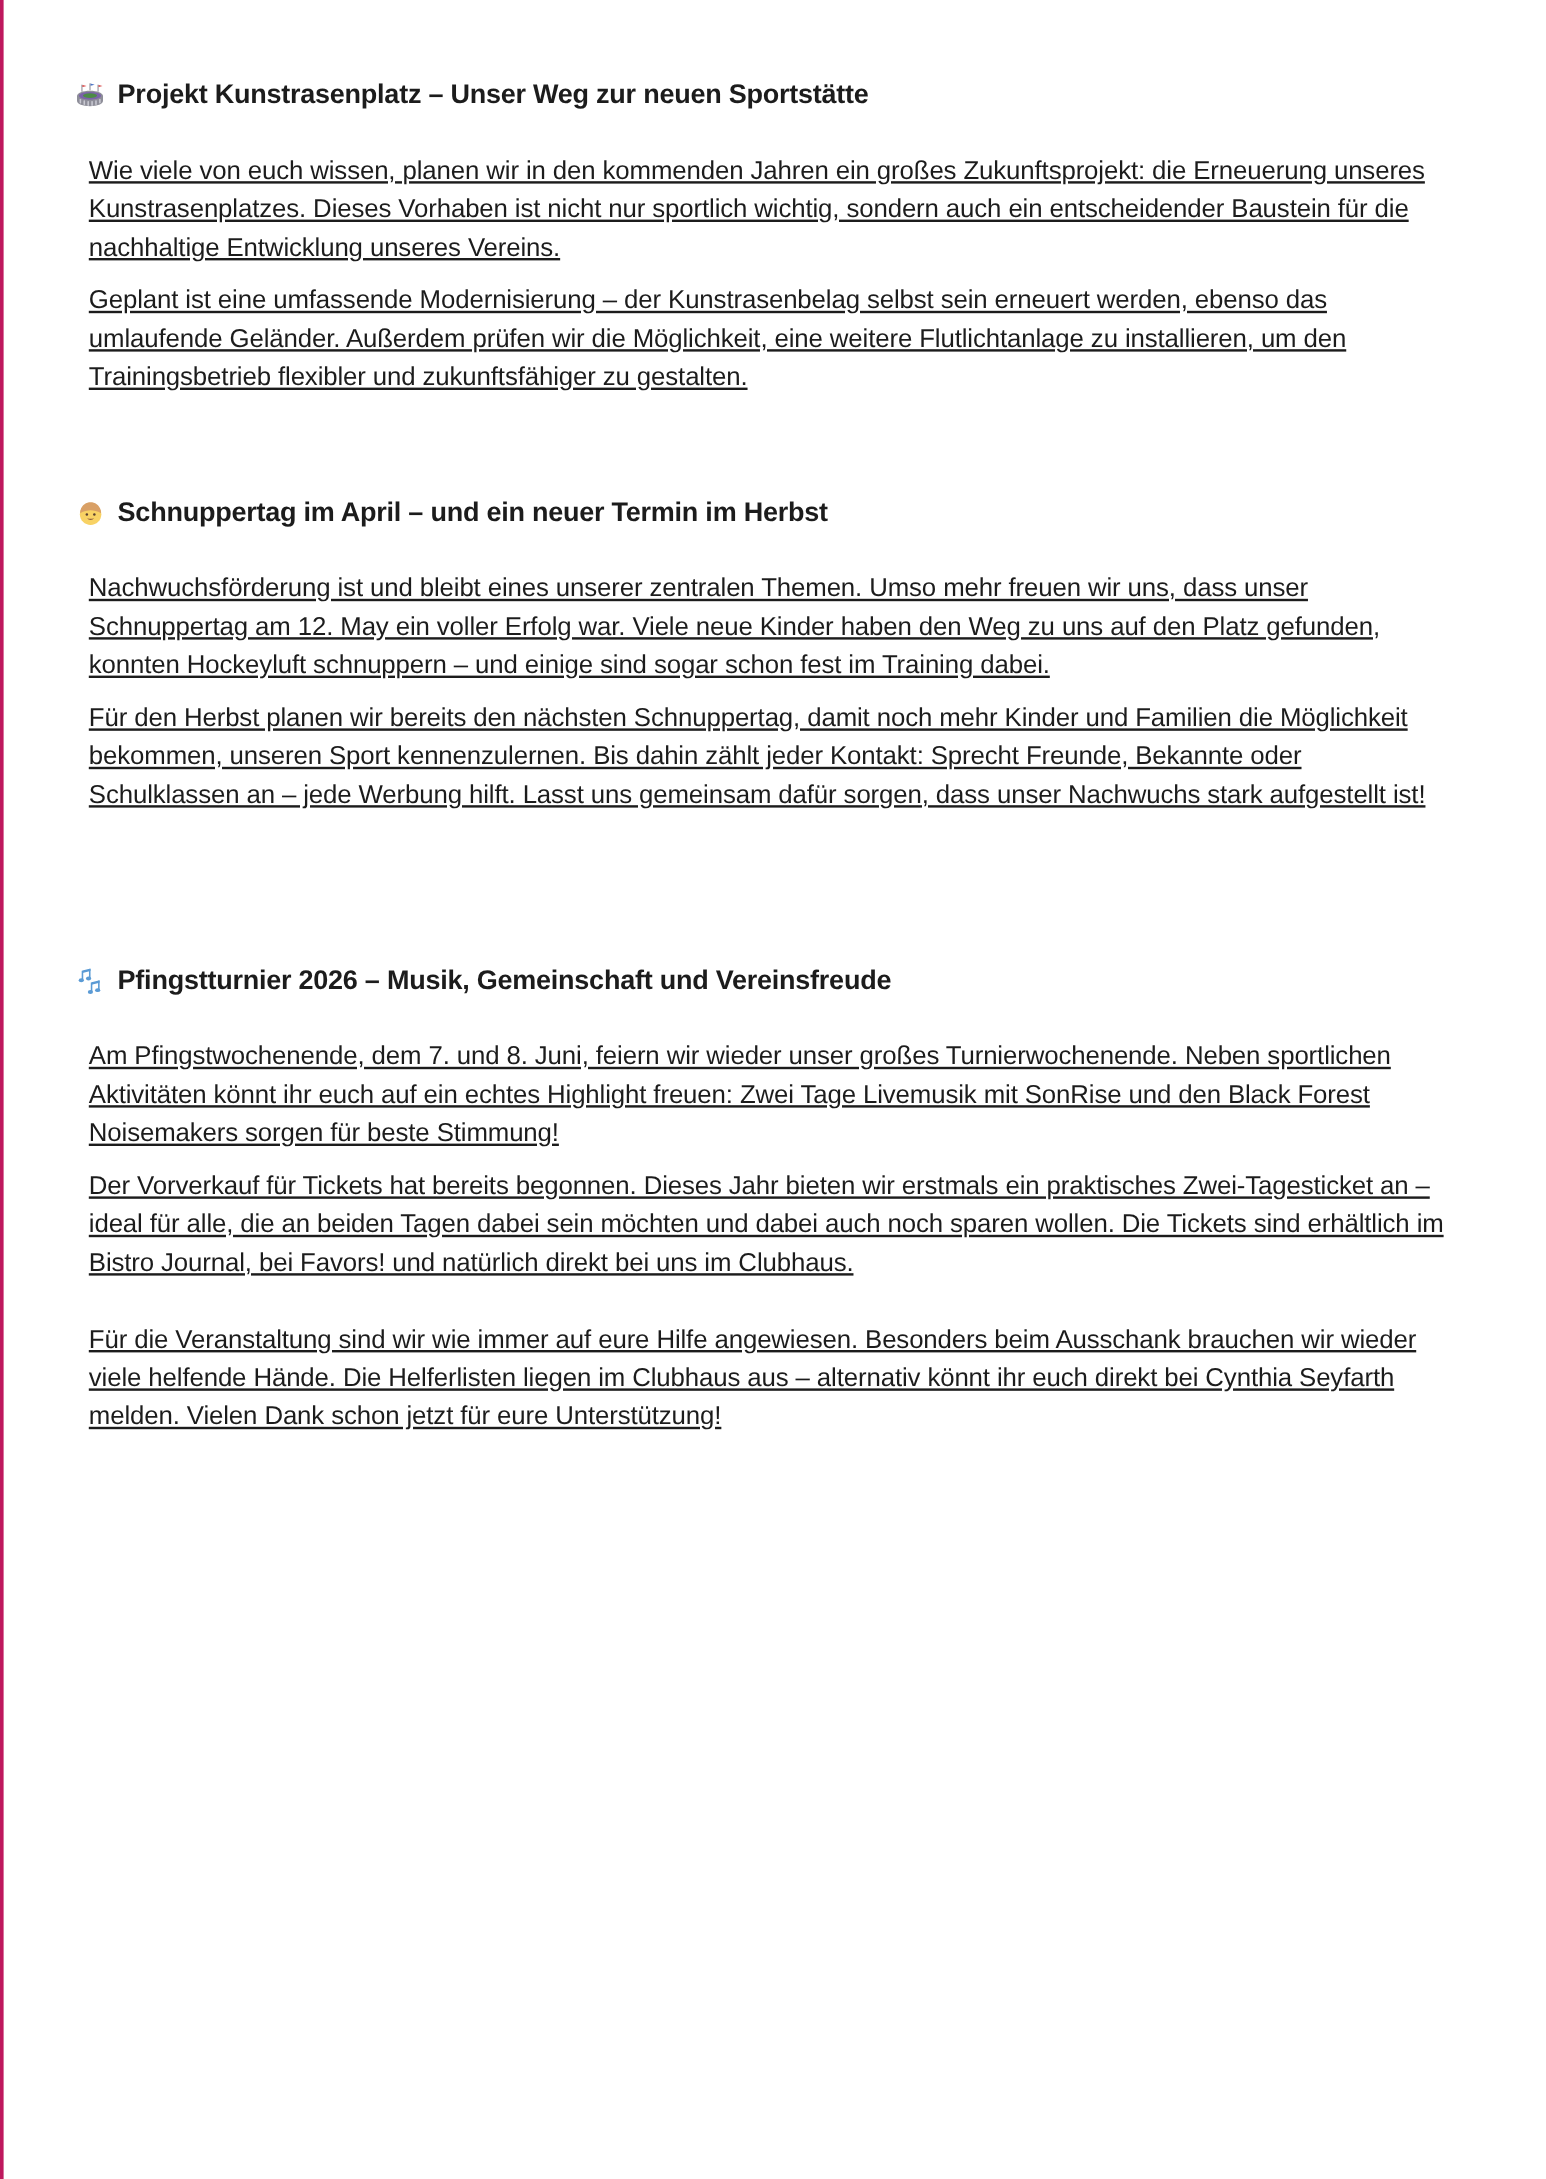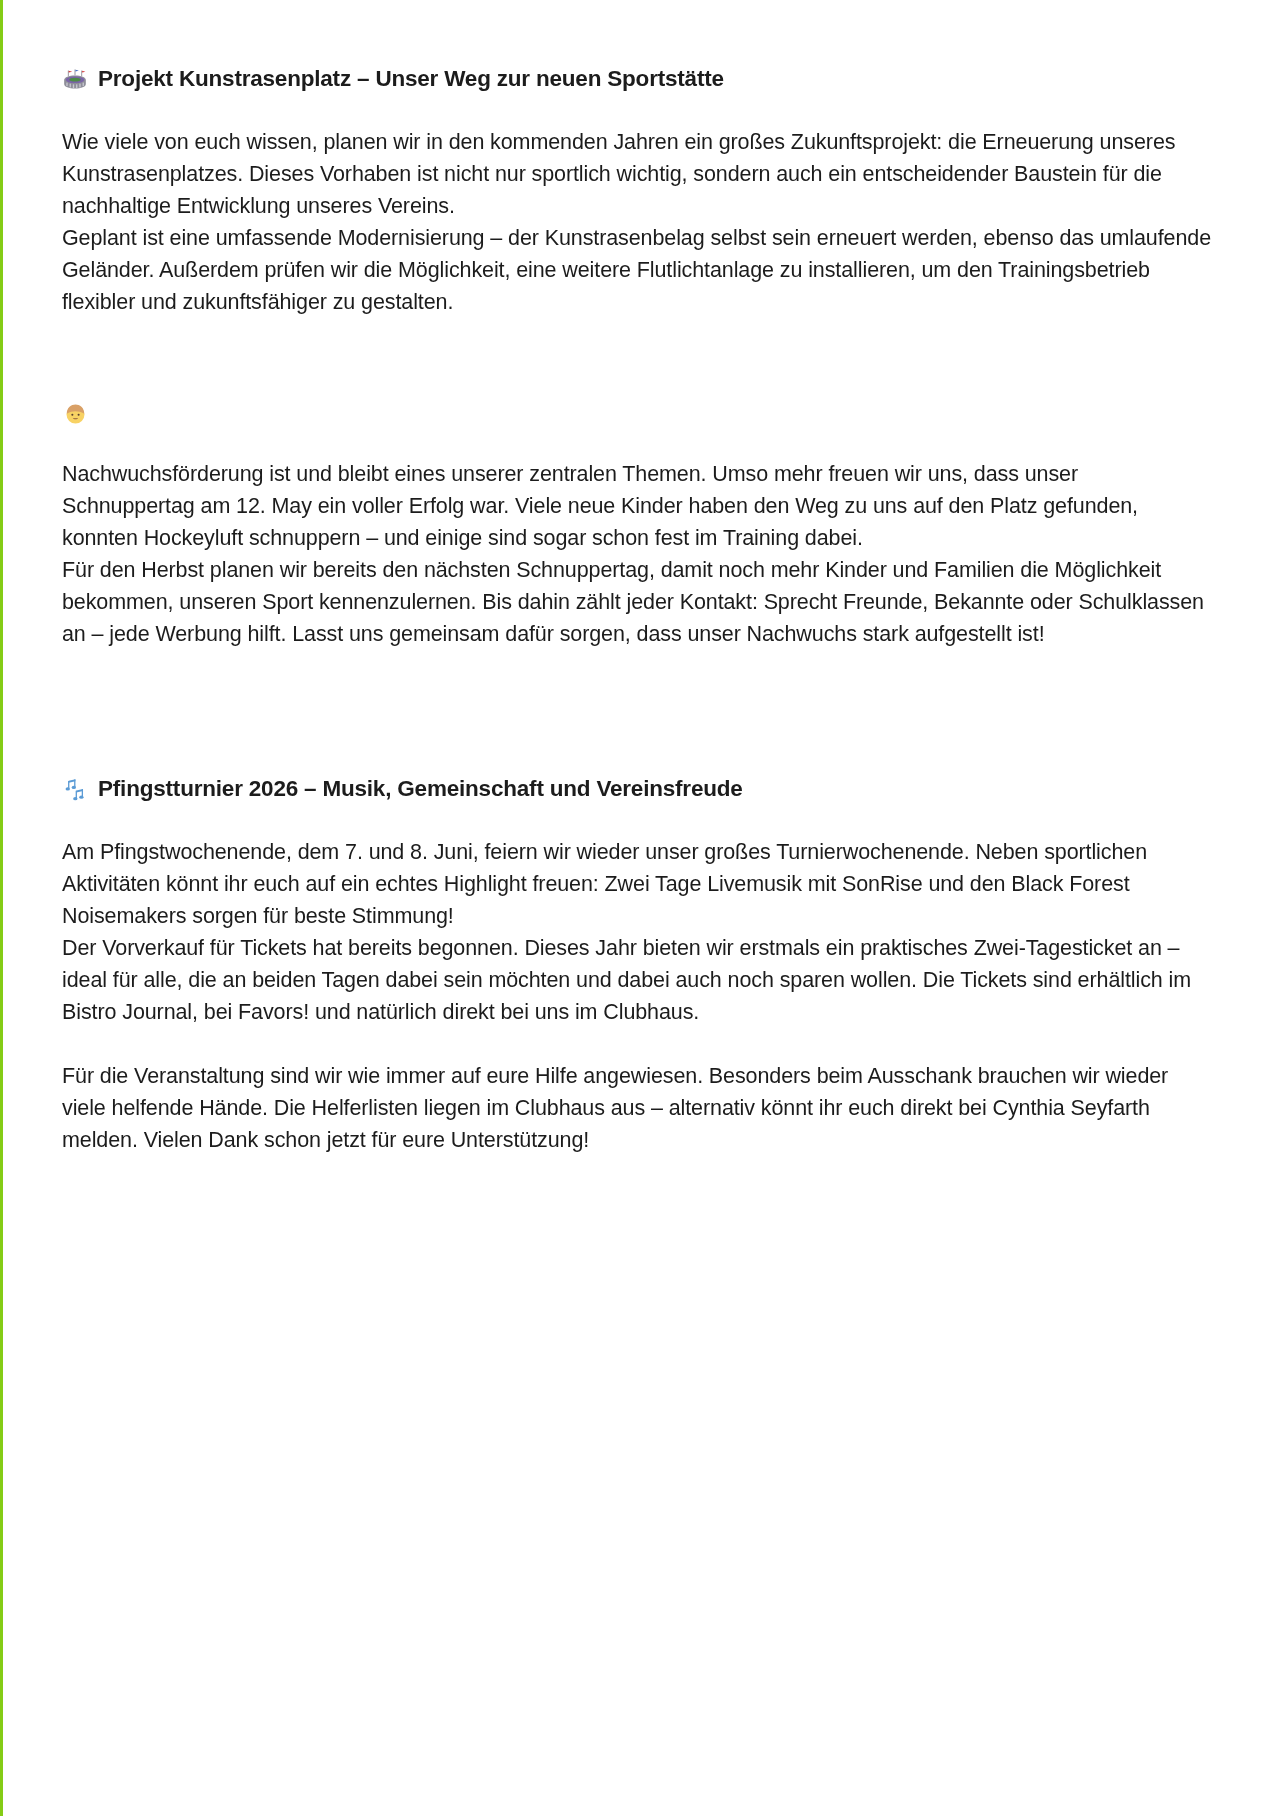--- a/index.html
+++ b/index.html
@@ -6,21 +6,21 @@
     margin: 0;
     padding: 0;
     background: #ffffff;
   }
   .page {
     position: relative;
     width: 1288px;
     min-height: 1816px;
     box-sizing: border-box;
     background: #ffffff;
-    border-left: 3px solid #84cc16;
+    border-left: 3px solid #be185d;
     padding: 64px 72px 80px 59px;
     font-family: "Liberation Sans", sans-serif;
     color: #1c1c1c;
   }
   .section { margin: 0; }
   .section + .section { margin-top: 82px; }
   .section.extra-gap { margin-top: 124px; }
   .heading {
     display: flex;
     align-items: center;
@@ -35,23 +35,24 @@
     display: inline-flex;
     align-items: center;
     justify-content: center;
     width: 26px;
     height: 26px;
     flex: 0 0 auto;
   }
   .bodytext p {
     font-size: 21.5px;
     line-height: 32px;
-    margin: 0;
+    margin: 12px;
     max-width: 1168px;
     letter-spacing: -0.1px;
+    text-decoration: underline;
   }
   .bodytext p.gap-above { margin-top: 32px; }
 </style>
 </head>
 <body>
 
 <div class="page">
 
   <div class="section">
     <h2 class="heading">
@@ -88,20 +89,21 @@
     <h2 class="heading">
       <span class="icon">
         <svg width="25" height="25" viewBox="0 0 24 24">
           <circle cx="12" cy="13" r="8.6" fill="#f8d264"></circle>
           <path d="M3.6 12.2 C3.6 6.4 8 3.4 12 3.4 C16 3.4 20.4 6.4 20.4 12.2 C17.4 10.4 14.3 9.8 12 9.8 C9.7 9.8 6.6 10.4 3.6 12.2 Z" fill="#d9a066"></path>
           <circle cx="9" cy="13.2" r="1" fill="#5b4030"></circle>
           <circle cx="15" cy="13.2" r="1" fill="#5b4030"></circle>
           <path d="M9.4 16.2 C10.2 18 13.8 18 14.6 16.2 C13 16.8 11 16.8 9.4 16.2 Z" fill="#8c5a3c"></path>
         </svg>
       </span>
+      <span>Schnuppertag im April – und ein neuer Termin im Herbst</span>
     </h2>
     <div class="bodytext">
       <p>Nachwuchsförderung ist und bleibt eines unserer zentralen Themen. Umso mehr freuen wir uns, dass unser Schnuppertag am 12. May ein voller Erfolg war. Viele neue Kinder haben den Weg zu uns auf den Platz gefunden, konnten Hockeyluft schnuppern – und einige sind sogar schon fest im Training dabei.</p>
       <p>Für den Herbst planen wir bereits den nächsten Schnuppertag, damit noch mehr Kinder und Familien die Möglichkeit bekommen, unseren Sport kennenzulernen. Bis dahin zählt jeder Kontakt: Sprecht Freunde, Bekannte oder Schulklassen an – jede Werbung hilft. Lasst uns gemeinsam dafür sorgen, dass unser Nachwuchs stark aufgestellt ist!</p>
     </div>
   </div>
 
   <div class="section extra-gap">
     <h2 class="heading">
       <span class="icon">

